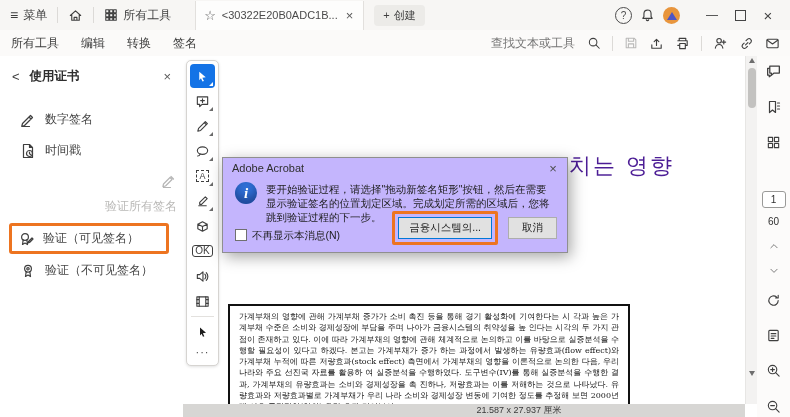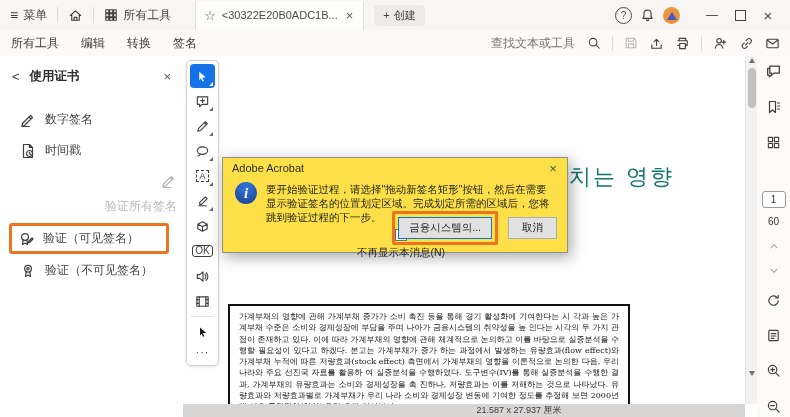--- a/index.html
+++ b/index.html
@@ -68,39 +68,39 @@
   .qt.active{background:#1473e6;}
   .qt .corner{position:absolute;right:2px;bottom:2px;width:0;height:0;
               border-left:4px solid transparent;border-bottom:4px solid #6b6b6b;}
   .qt.active .corner{border-bottom-color:#fff;}
   .qt-divider{height:1px;background:#e3e1de;margin:3px 4px;}
   .qt-more{font-size:11px;color:#4a4a4a;letter-spacing:1px;text-align:center;height:18px;line-height:14px;}
   .textbox-glyph{font-size:9px;color:#3f3f3f;border:1px dashed #3f3f3f;padding:0 2px;line-height:10px;}
   .ok-glyph{font-size:10px;color:#3f3f3f;border:1.2px solid #3f3f3f;border-radius:3px;padding:1px 2px;line-height:8px;}
 
   
-  .doc-title{position:absolute;left:386px;top:106px;font-family:"DejaVu Serif","Liberation Serif",serif;
-             font-size:22px;color:#0f766e;letter-spacing:2px;white-space:nowrap;}
+  .doc-title{position:absolute;left:386px;top:95px;font-family:"DejaVu Serif","Liberation Serif",serif;
+             font-size:22px;color:#4c1d95;letter-spacing:2px;white-space:nowrap;}
   .abstract-box{position:absolute;left:45px;top:248px;width:402px;height:120px;border:2px solid #111;
                 padding:5px 9px;box-sizing:border-box;overflow:hidden;
                 font-family:"DejaVu Serif","Liberation Serif",serif;font-size:8px;line-height:11.3px;
                 color:#141414;text-align:justify;}
 
   
-  .dialog{position:absolute;left:39px;top:101px;width:346px;height:96px;background:#fde047;
+  .dialog{position:absolute;left:39px;top:101px;width:346px;height:96px;background:#c4b5fd;
           border:1px solid #8f8f8f;box-shadow:3px 4px 14px rgba(0,0,0,.35);box-sizing:border-box;}
   .dlg-titlebar{display:flex;align-items:center;height:20px;padding:0 6px 0 9px;}
   .dlg-title{font-size:11px;color:#2f2f2f;flex:1;}
   .dlg-close{font-size:13px;color:#4d4d4d;width:16px;text-align:center;}
   .dlg-body{display:flex;gap:9px;padding:4px 12px 0 12px;}
   .info-icon{width:22px;height:22px;border-radius:50%;background:#2f6fd6;color:#fff;flex:0 0 22px;
              display:flex;align-items:center;justify-content:center;font-family:"Liberation Serif",serif;
              font-size:15px;font-style:italic;font-weight:bold;box-shadow:inset 0 -6px 8px rgba(0,0,40,.35);}
   .dlg-message{font-size:10.5px;line-height:14px;color:#1d1d1d;}
-  .dlg-checkbox-row{display:flex;align-items:center;gap:5px;padding:5px 0 0 12px;flex-direction:column;}
+  .dlg-checkbox-row{display:flex;gap:5px;padding:5px 0 0 12px;}
   .checkbox{width:10px;height:10px;border:1px solid #707070;background:#fff;}
   .dlg-check-label{font-size:10.5px;color:#1d1d1d;}
   .dlg-buttons{position:absolute;right:10px;bottom:7px;display:flex;align-items:center;gap:10px;}
   .btn{font-size:10.5px;color:#1d1d1d;background:#e1e1e1;border:1px solid #adadad;padding:3px 13px;}
   .btn.primary{border:1.4px solid #0078d7;background:#e5f1fb00;background-color:#e1e1e1;padding:3px 10px;}
   .orange-box-btn{border:3px solid #ed7420;border-radius:2px;padding:3px;}
 
   
   .vscroll{position:absolute;left:745px;top:56px;width:12px;height:348px;background:#f3f2f1;
            border-left:1px solid #e7e6e4;}

